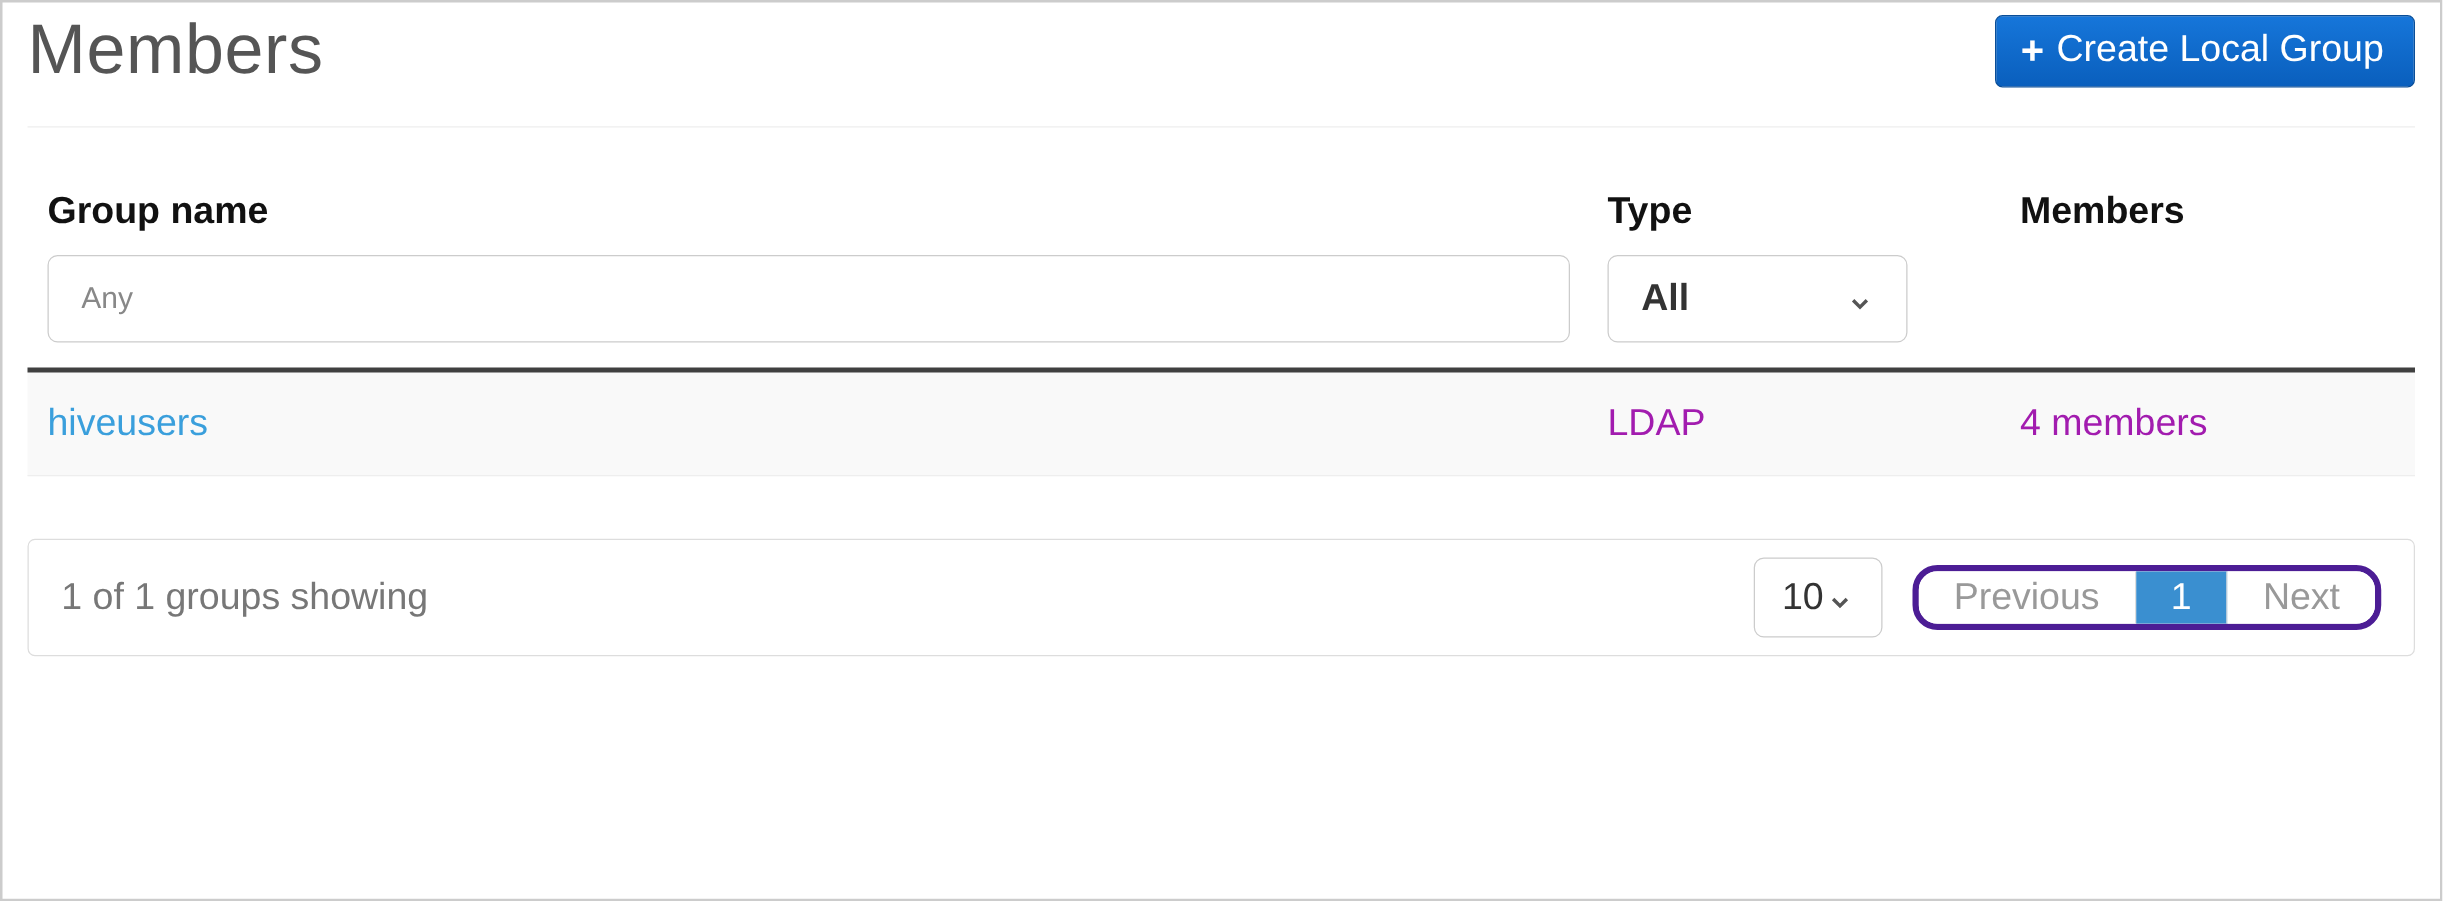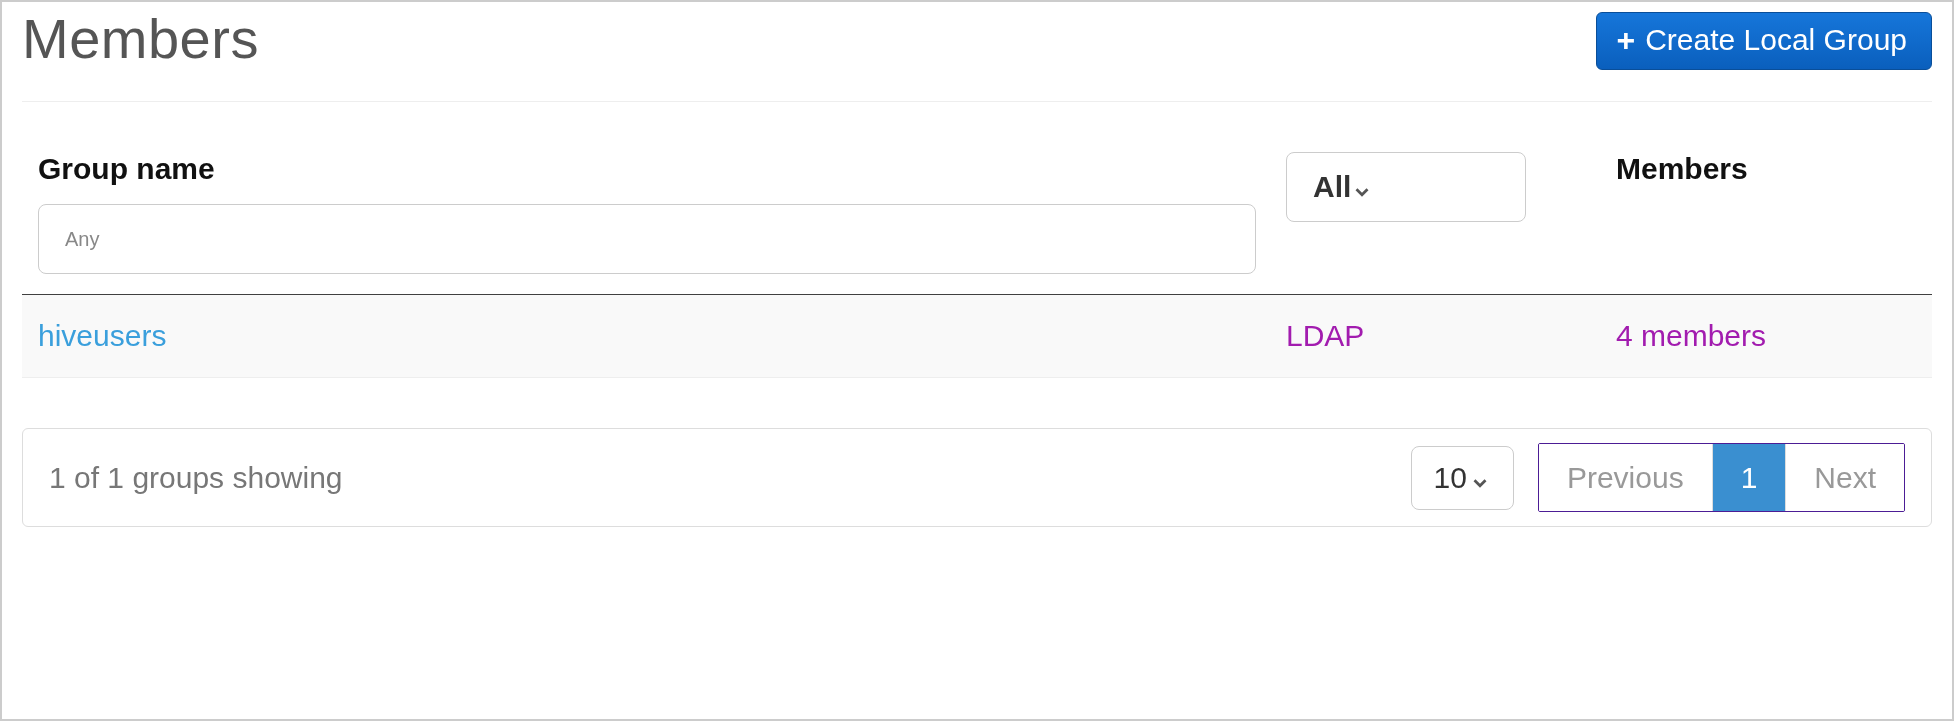--- a/index.html
+++ b/index.html
@@ -66,32 +66,33 @@
     font-weight: 700;
     font-size: 30px;
     color: #111;
     margin-bottom: 18px;
   }
   .filter-input {
     width: 100%;
     height: 70px;
     border: 1px solid #ccc;
     border-radius: 8px;
-    font-size: 20px;
+    font-size: 24px;
     padding: 0 26px;
     color: #555;
   }
   .filter-input::placeholder { color: #888; }
 
   .select-box {
     height: 70px;
     border: 1px solid #ccc;
     border-radius: 8px;
     display: flex;
     align-items: center;
+    justify-content: space-between;
     padding: 0 26px;
     font-size: 30px;
     font-weight: 700;
     color: #333;
     width: 240px;
     cursor: pointer;
     background: #fff;
   }
   .chevron {
     width: 22px; height: 22px;
@@ -99,21 +100,21 @@
   }
   .chevron svg { width: 100%; height: 100%; }
 
   .tbody { margin-top: 20px; }
 
   .data-row {
     display: flex;
     align-items: center;
     padding: 24px 16px;
     gap: 30px;
-    border-top: 1px solid #404040;
+    border-top: 4px solid #404040;
     border-bottom: 1px solid #eee;
     background: #f9f9f9;
     font-size: 30px;
   }
   .group-link {
     color: #3a9fdc;
     cursor: pointer;
   }
   .type-cell, .members-cell {
     color: #a21caf;
@@ -139,24 +140,24 @@
     border-radius: 8px;
     padding: 0 22px;
     display: flex;
     align-items: center;
     gap: 2px;
     color: #333;
     cursor: pointer;
   }
   .pager {
     display: flex;
-    border: 1px solid #4c1d95;
-    border-radius: 2px;
+    border: 5px solid #4c1d95;
+    border-radius: 20px;
     overflow: hidden;
-    height: 69px;
+    height: 52px;
   }
   .pager-btn {
     padding: 0 28px;
     display: flex;
     align-items: center;
     color: #999;
     border-right: 1px solid #ddd;
     cursor: pointer;
     background: #fff;
   }
@@ -180,20 +181,21 @@
   </div>
 
   <div class="table-wrap">
 
     <div class="thead-row">
       <div class="col-name">
         <div class="th-label">Group name</div>
         <input class="filter-input" type="text" placeholder="Any" style="">
       </div>
       <div class="col-type">
+        <div class="th-label">Type</div>
         <div class="select-box">
           <span>All</span>
           <span class="chevron">
             <svg viewBox="0 0 24 24" fill="none" stroke="#555" stroke-width="3">
                 <polyline points="6 9 12 15 18 9"></polyline>
               </svg>
           </span>
         </div>
       </div>
       <div class="col-members">

